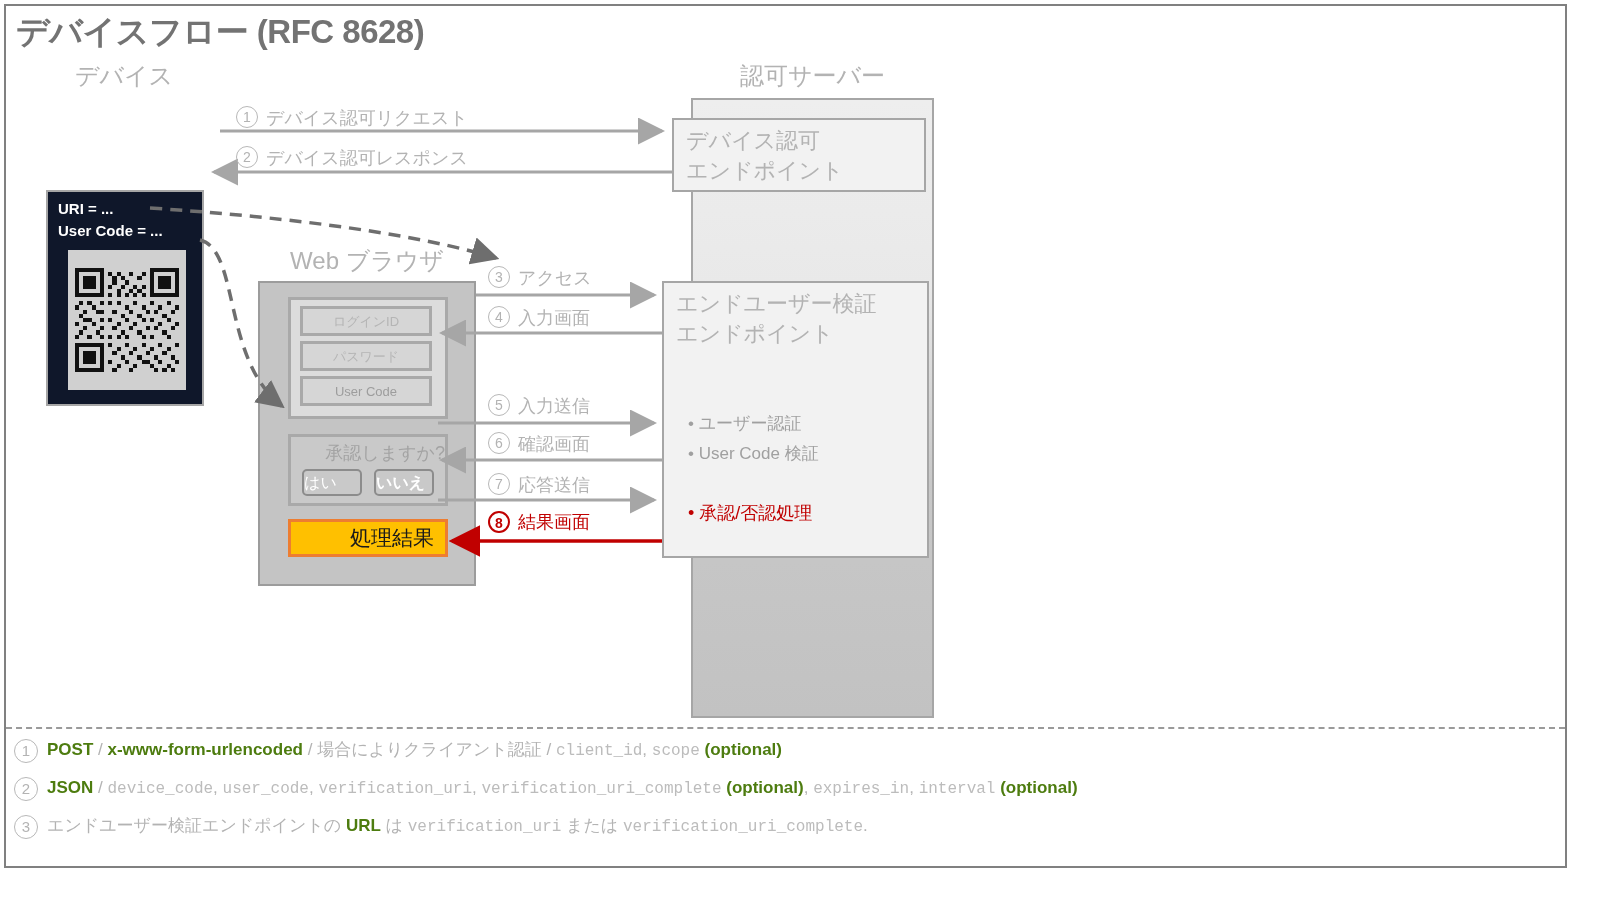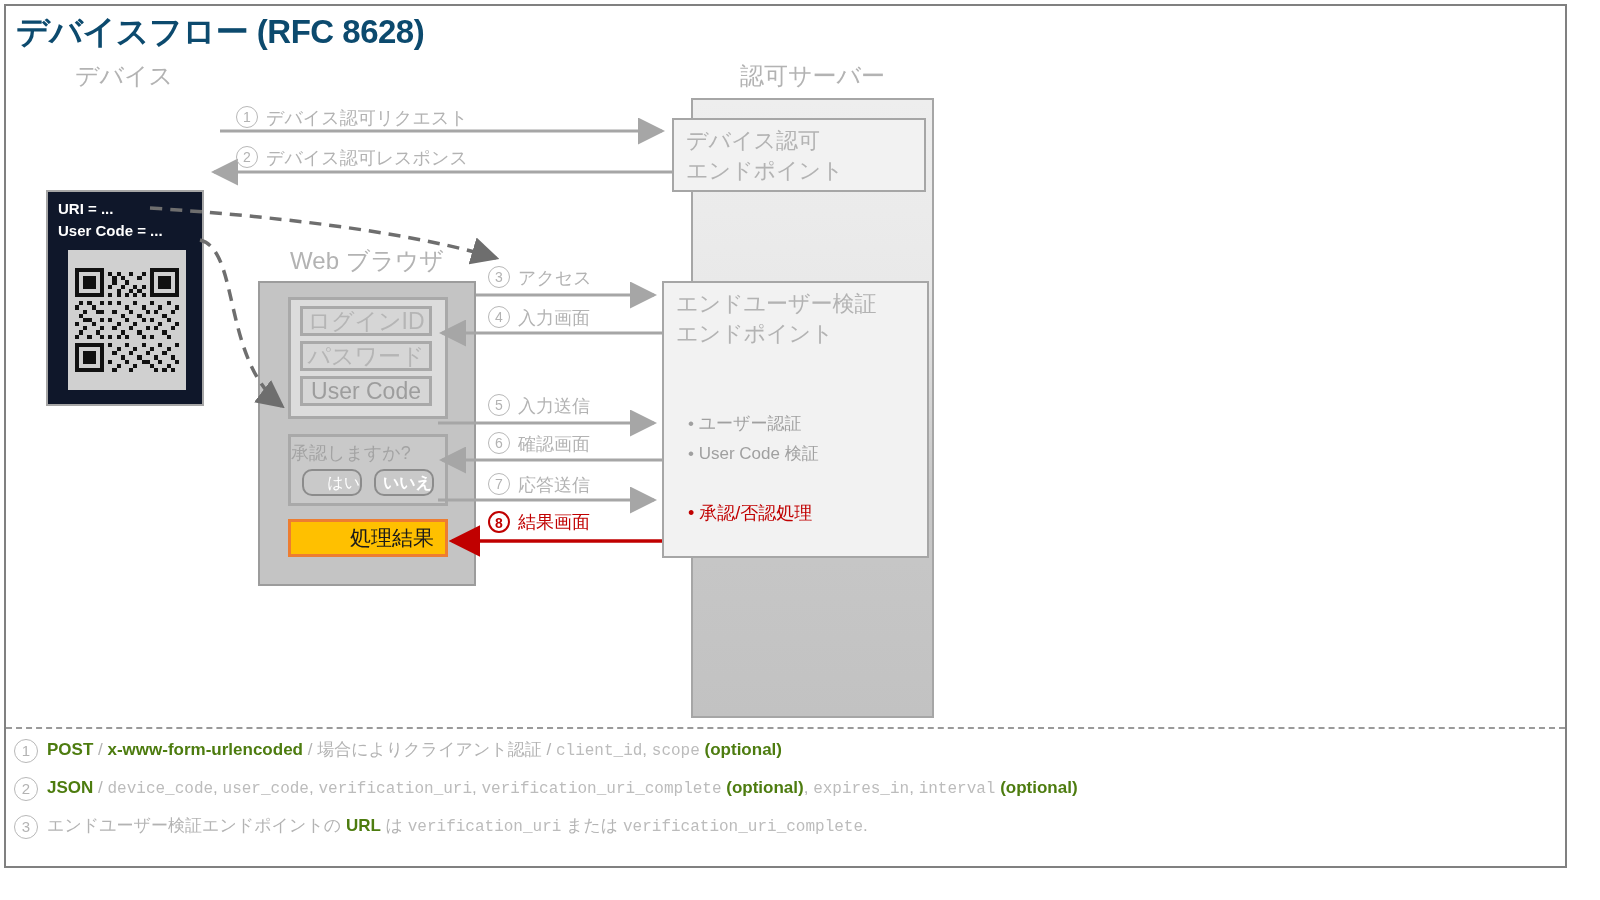--- a/index.html
+++ b/index.html
@@ -17,21 +17,21 @@
     position:absolute;
     left:4px;top:4px;
     width:1563px;height:864px;
     border:2px solid #808080;
     box-sizing:border-box;
     background:#fff;
   }
   
   .title{
     position:absolute;left:16px;top:10px;
-    font-size:33px;font-weight:bold;color:#0c4a6e;
+    font-size:33px;font-weight:bold;color:#737373;
     letter-spacing:-0.5px;white-space:nowrap;
   }
   
   .lane-label{
     position:absolute;
     font-size:24px;color:#b3b3b3;white-space:nowrap;
     text-align:center;
   }
   
   .column{
@@ -98,39 +98,39 @@
     position:absolute;left:258px;top:281px;width:218px;height:305px;
     background:#c4c4c4;border:2px solid #9c9c9c;box-sizing:border-box;
   }
   .form-group{
     position:absolute;left:28px;top:14px;width:160px;height:122px;
     background:#dcdcdc;border:3px solid #a9a9a9;box-sizing:border-box;
   }
   .field{
     position:absolute;left:9px;width:132px;height:30px;
     background:#d6d6d6;border:3px solid #a9a9a9;box-sizing:border-box;
-    color:#b5b5b5;font-size:23px;line-height:25px;text-align:center;
+    color:#b5b5b5;font-size:13px;line-height:25px;text-align:center;
     white-space:nowrap;
   }
   .field.f1{top:6px;}
   .field.f2{top:41px;}
   .field.f3{top:76px;color:#9d9d9d;}
   .confirm-group{
     position:absolute;left:28px;top:151px;width:160px;height:72px;
     background:#c9c9c9;border:3px solid #a9a9a9;box-sizing:border-box;
   }
   .confirm-q{
     position:absolute;left:0;top:4px;width:100%;
-    text-align:left;font-size:18px;color:#a3a3a3;white-space:nowrap;
+    text-align:right;font-size:18px;color:#a3a3a3;white-space:nowrap;
   }
   .btn{
     position:absolute;top:32px;height:27px;width:60px;
-    border:2px solid #8c8c8c;border-radius:10px;box-sizing:border-box;
+    border:2px solid #8c8c8c;border-radius:5px;box-sizing:border-box;
     background:#c9c9c9;color:#ffffff;font-size:16px;line-height:23px;
-    text-align:right;white-space:nowrap;
+    text-align:left;white-space:nowrap;
   }
   .btn.yes{left:11px;}
   .btn.no{left:83px;font-weight:bold;}
   .result-box{
     position:absolute;left:28px;top:236px;width:160px;height:38px;
     background:#ffc000;border:3px solid #ed7d31;box-sizing:border-box;
     color:#1a1a1a;font-size:21px;line-height:32px;text-align:center;
     white-space:nowrap;
     padding-left:48px;
   }

